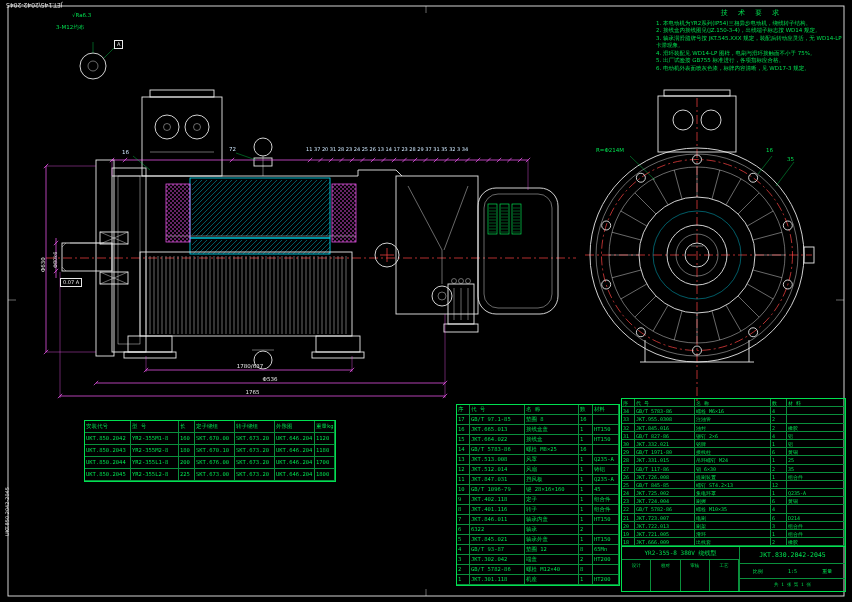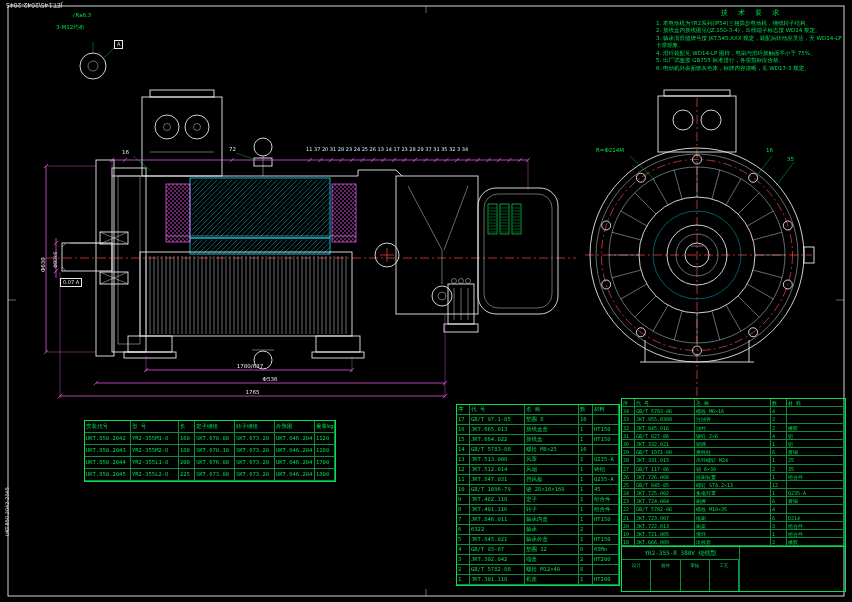--- a/index.html
+++ b/index.html
@@ -943,15 +943,24 @@
   <div class="lc">
     <div class="model">YR2-355-8 380V 绕线型</div>
     <div class="minis">
 
     <span>设计</span>
           <span>校对</span>
           <span>审核</span>
           <span>工艺</span>
         </div>
   </div>
+  <div class="rc">
+    <div class="dno">JKT.830.2042-2045</div>
+    <div class="mrow">
+      <span>比例</span>
+      <span>1:5</span>
+      <span>重量</span>
+    </div>
+    <div class="sheet">共 1 张  第 1 张</div>
+  </div>
 </div>
 
 </div>
 
 </body></html>

